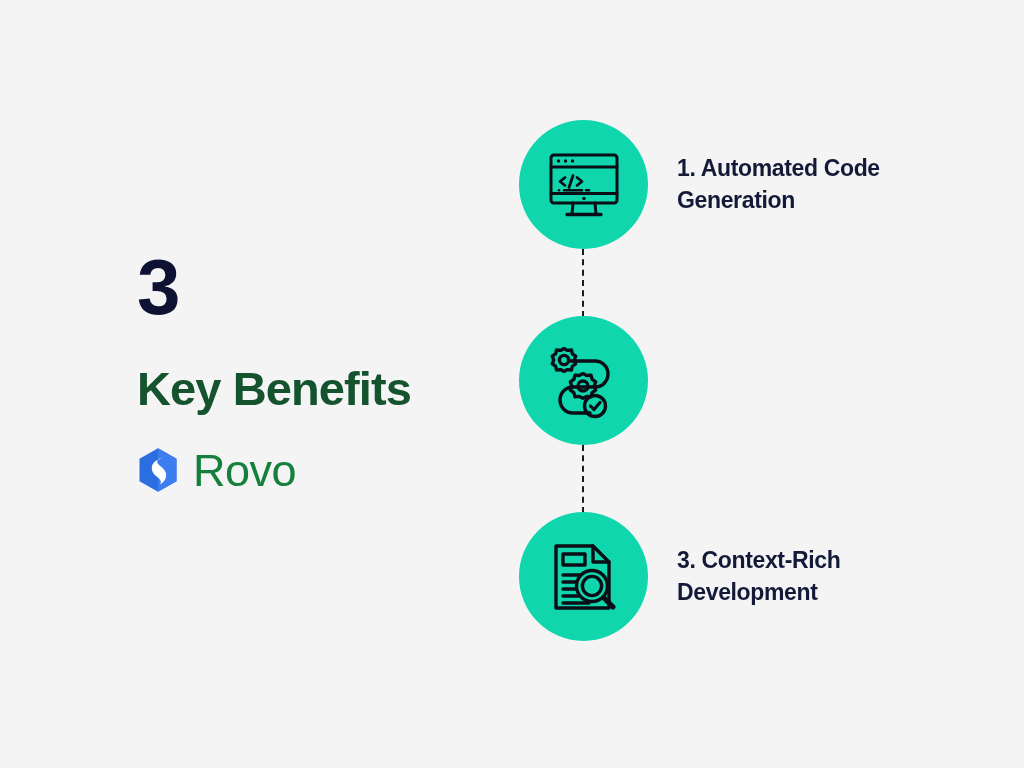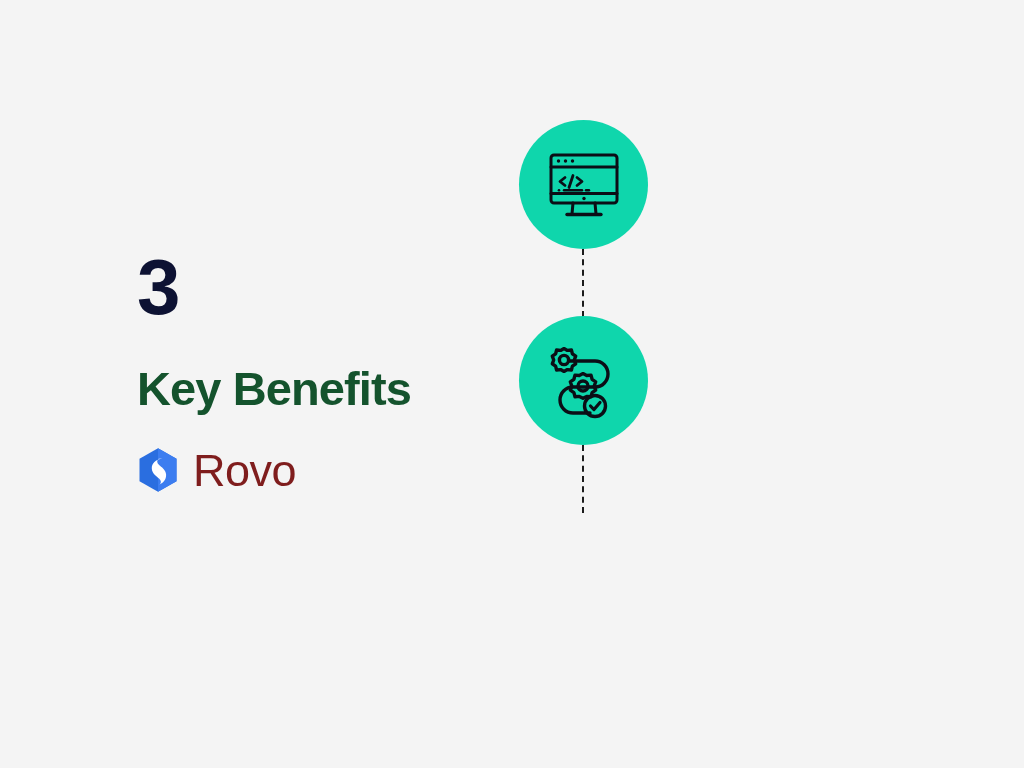--- a/index.html
+++ b/index.html
@@ -62,21 +62,21 @@
     width: 42px;
     height: 46px;
     display: block;
     flex: 0 0 auto;
   }
 
   .brand-name {
     font-family: "Liberation Sans", sans-serif;
     font-size: 45px;
     font-weight: normal;
-    color: #7f1d1d;
+    color: #15803d;
     letter-spacing: -0.5px;
     line-height: 1;
   }
 
   
   .timeline {
     position: absolute;
     left: 519px;
     top: 120px;
     width: 460px;
@@ -173,20 +173,21 @@
           <polyline points="20,31.5 15,35.5 20,39.5" stroke-width="2.8"></polyline>
           <line x1="28" y1="29.5" x2="24" y2="41.5" stroke-width="2.8"></line>
           <polyline points="32,31.5 37,35.5 32,39.5" stroke-width="2.8"></polyline>
 
           <circle cx="14" cy="44.2" r="1.3" fill="#0b0e16" stroke="none"></circle>
           <line x1="19" y1="44.2" x2="37" y2="44.2" stroke-width="2.4"></line>
           <line x1="41" y1="44.2" x2="44" y2="44.2" stroke-width="2.4"></line>
           <circle cx="14" cy="49.5" r="0" fill="none" stroke="none"></circle>
         </svg>
       </div>
+      <div class="step-label">1. Automated Code Generation</div>
     </div>
 
     <div class="step step-2">
       <div class="badge">
         <svg width="78" height="78" viewBox="0 0 78 78" fill="none" stroke="#0b0e16" stroke-width="3.4" stroke-linecap="round" stroke-linejoin="round">
 
           <path d="M24 19 H50 a13 13 0 0 1 0 26 H28 a13 13 0 0 0 0 26 H45"></path>
 
           <g transform="translate(19,19)">
             <path d="M0,-12.4 L3.4,-10.6 L7.4,-11 L8.4,-7.1 L11.7,-4.8 L10.3,-1 L11.7,2.8 L8.4,5.1 L7.4,9 L3.4,8.6 L0,10.4 L-3.4,8.6 L-7.4,9 L-8.4,5.1 L-11.7,2.8 L-10.3,-1 L-11.7,-4.8 L-8.4,-7.1 L-7.4,-11 L-3.4,-10.6 Z"></path>
@@ -197,15 +198,37 @@
             <path d="M0,-13.4 L3.7,-11.5 L8,-11.9 L9.1,-7.7 L12.7,-5.2 L11.2,-1 L12.7,3.1 L9.1,5.6 L8,9.8 L3.7,9.4 L0,11.3 L-3.7,9.4 L-8,9.8 L-9.1,5.6 L-12.7,3.1 L-11.2,-1 L-12.7,-5.2 L-9.1,-7.7 L-8,-11.9 L-3.7,-11.5 Z"></path>
             <circle cx="0" cy="-1" r="5"></circle>
           </g>
 
           <circle cx="50" cy="64" r="10.5"></circle>
           <polyline points="45.5,64 49,67.6 55,60.4" stroke-width="3.2"></polyline>
         </svg>
       </div>
     </div>
 
+    <div class="step step-3">
+      <div class="badge">
+        <svg width="78" height="78" viewBox="0 0 78 78" fill="none" stroke="#0b0e16" stroke-width="3.4" stroke-linecap="round" stroke-linejoin="round">
+
+          <path d="M11 8 H48 L64 24 V70 H11 Z"></path>
+          <polyline points="48,8 48,24 64,24"></polyline>
+
+          <rect x="18" y="16" width="22" height="11"></rect>
+
+          <line x1="18" y1="37" x2="40" y2="37"></line>
+          <line x1="18" y1="44" x2="36" y2="44"></line>
+          <line x1="18" y1="51" x2="40" y2="51"></line>
+          <line x1="18" y1="58" x2="34" y2="58"></line>
+          <line x1="18" y1="65" x2="44" y2="65"></line>
+
+          <circle cx="47" cy="48" r="15.5" fill="#0fd6ac"></circle>
+          <circle cx="47" cy="48" r="9.6"></circle>
+          <line x1="58.5" y1="59.5" x2="68" y2="69" stroke-width="5.2"></line>
+        </svg>
+      </div>
+      <div class="step-label">3. Context-Rich Development</div>
+    </div>
 
   </div>
 </div>
 
 </body></html>

